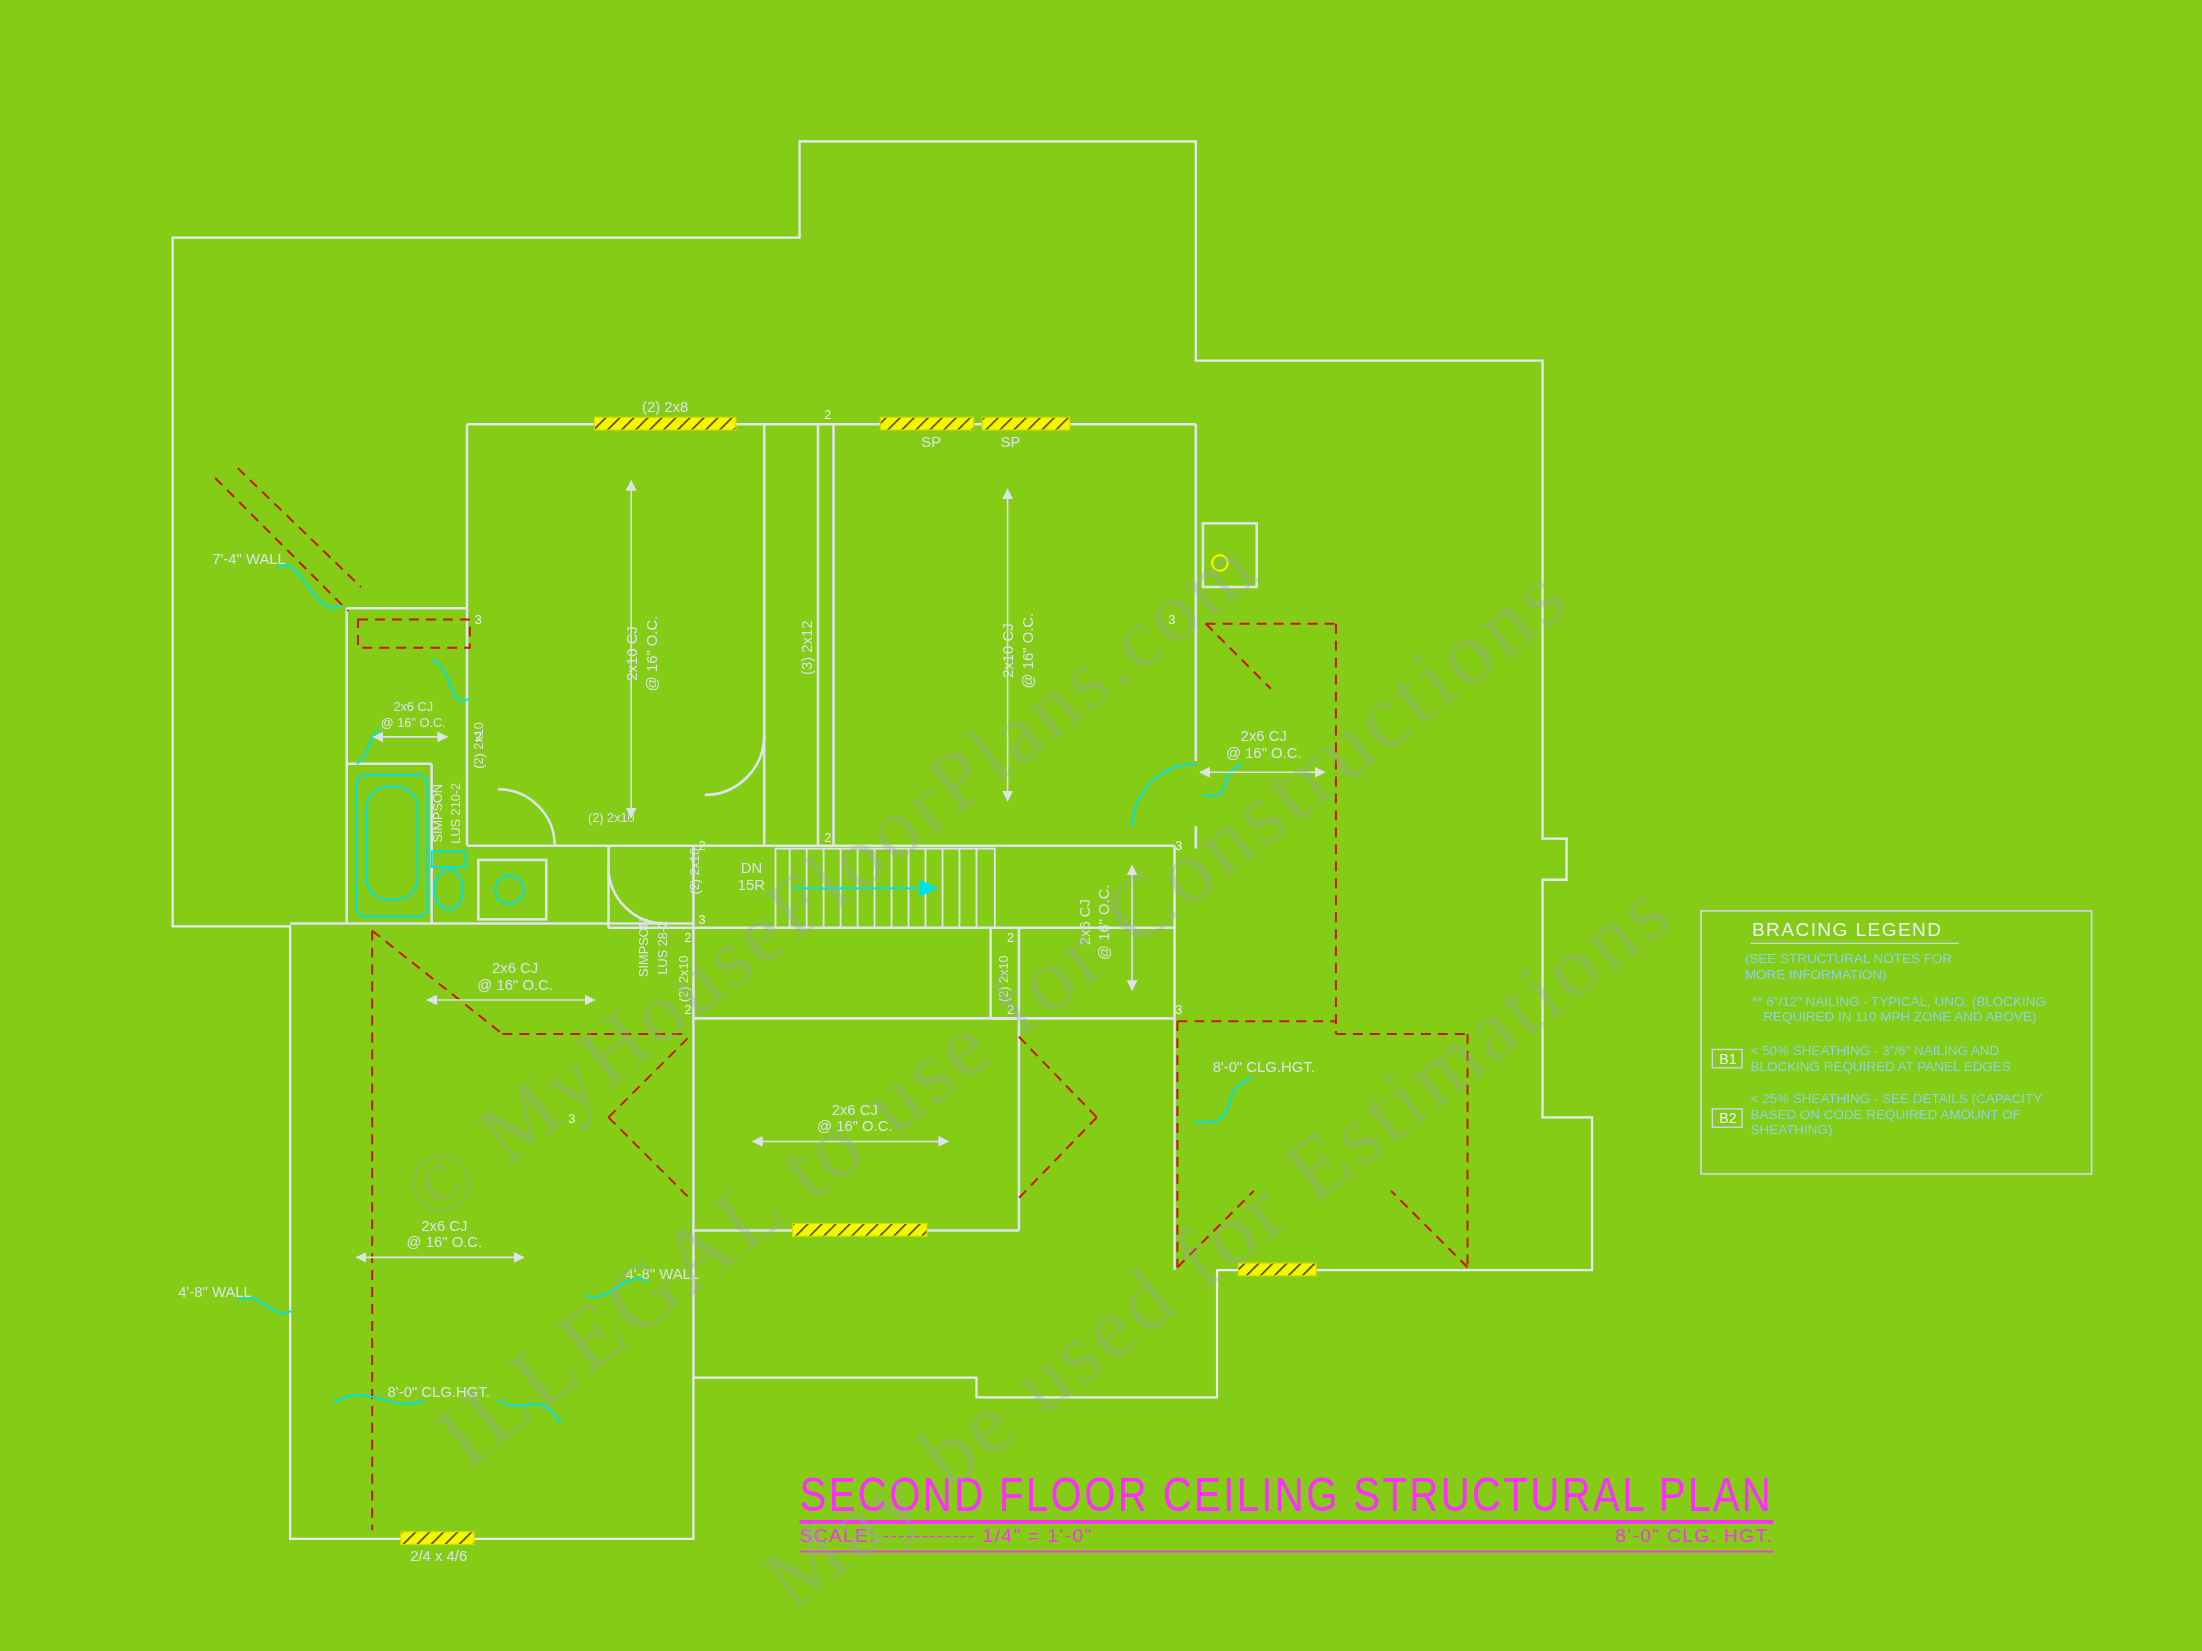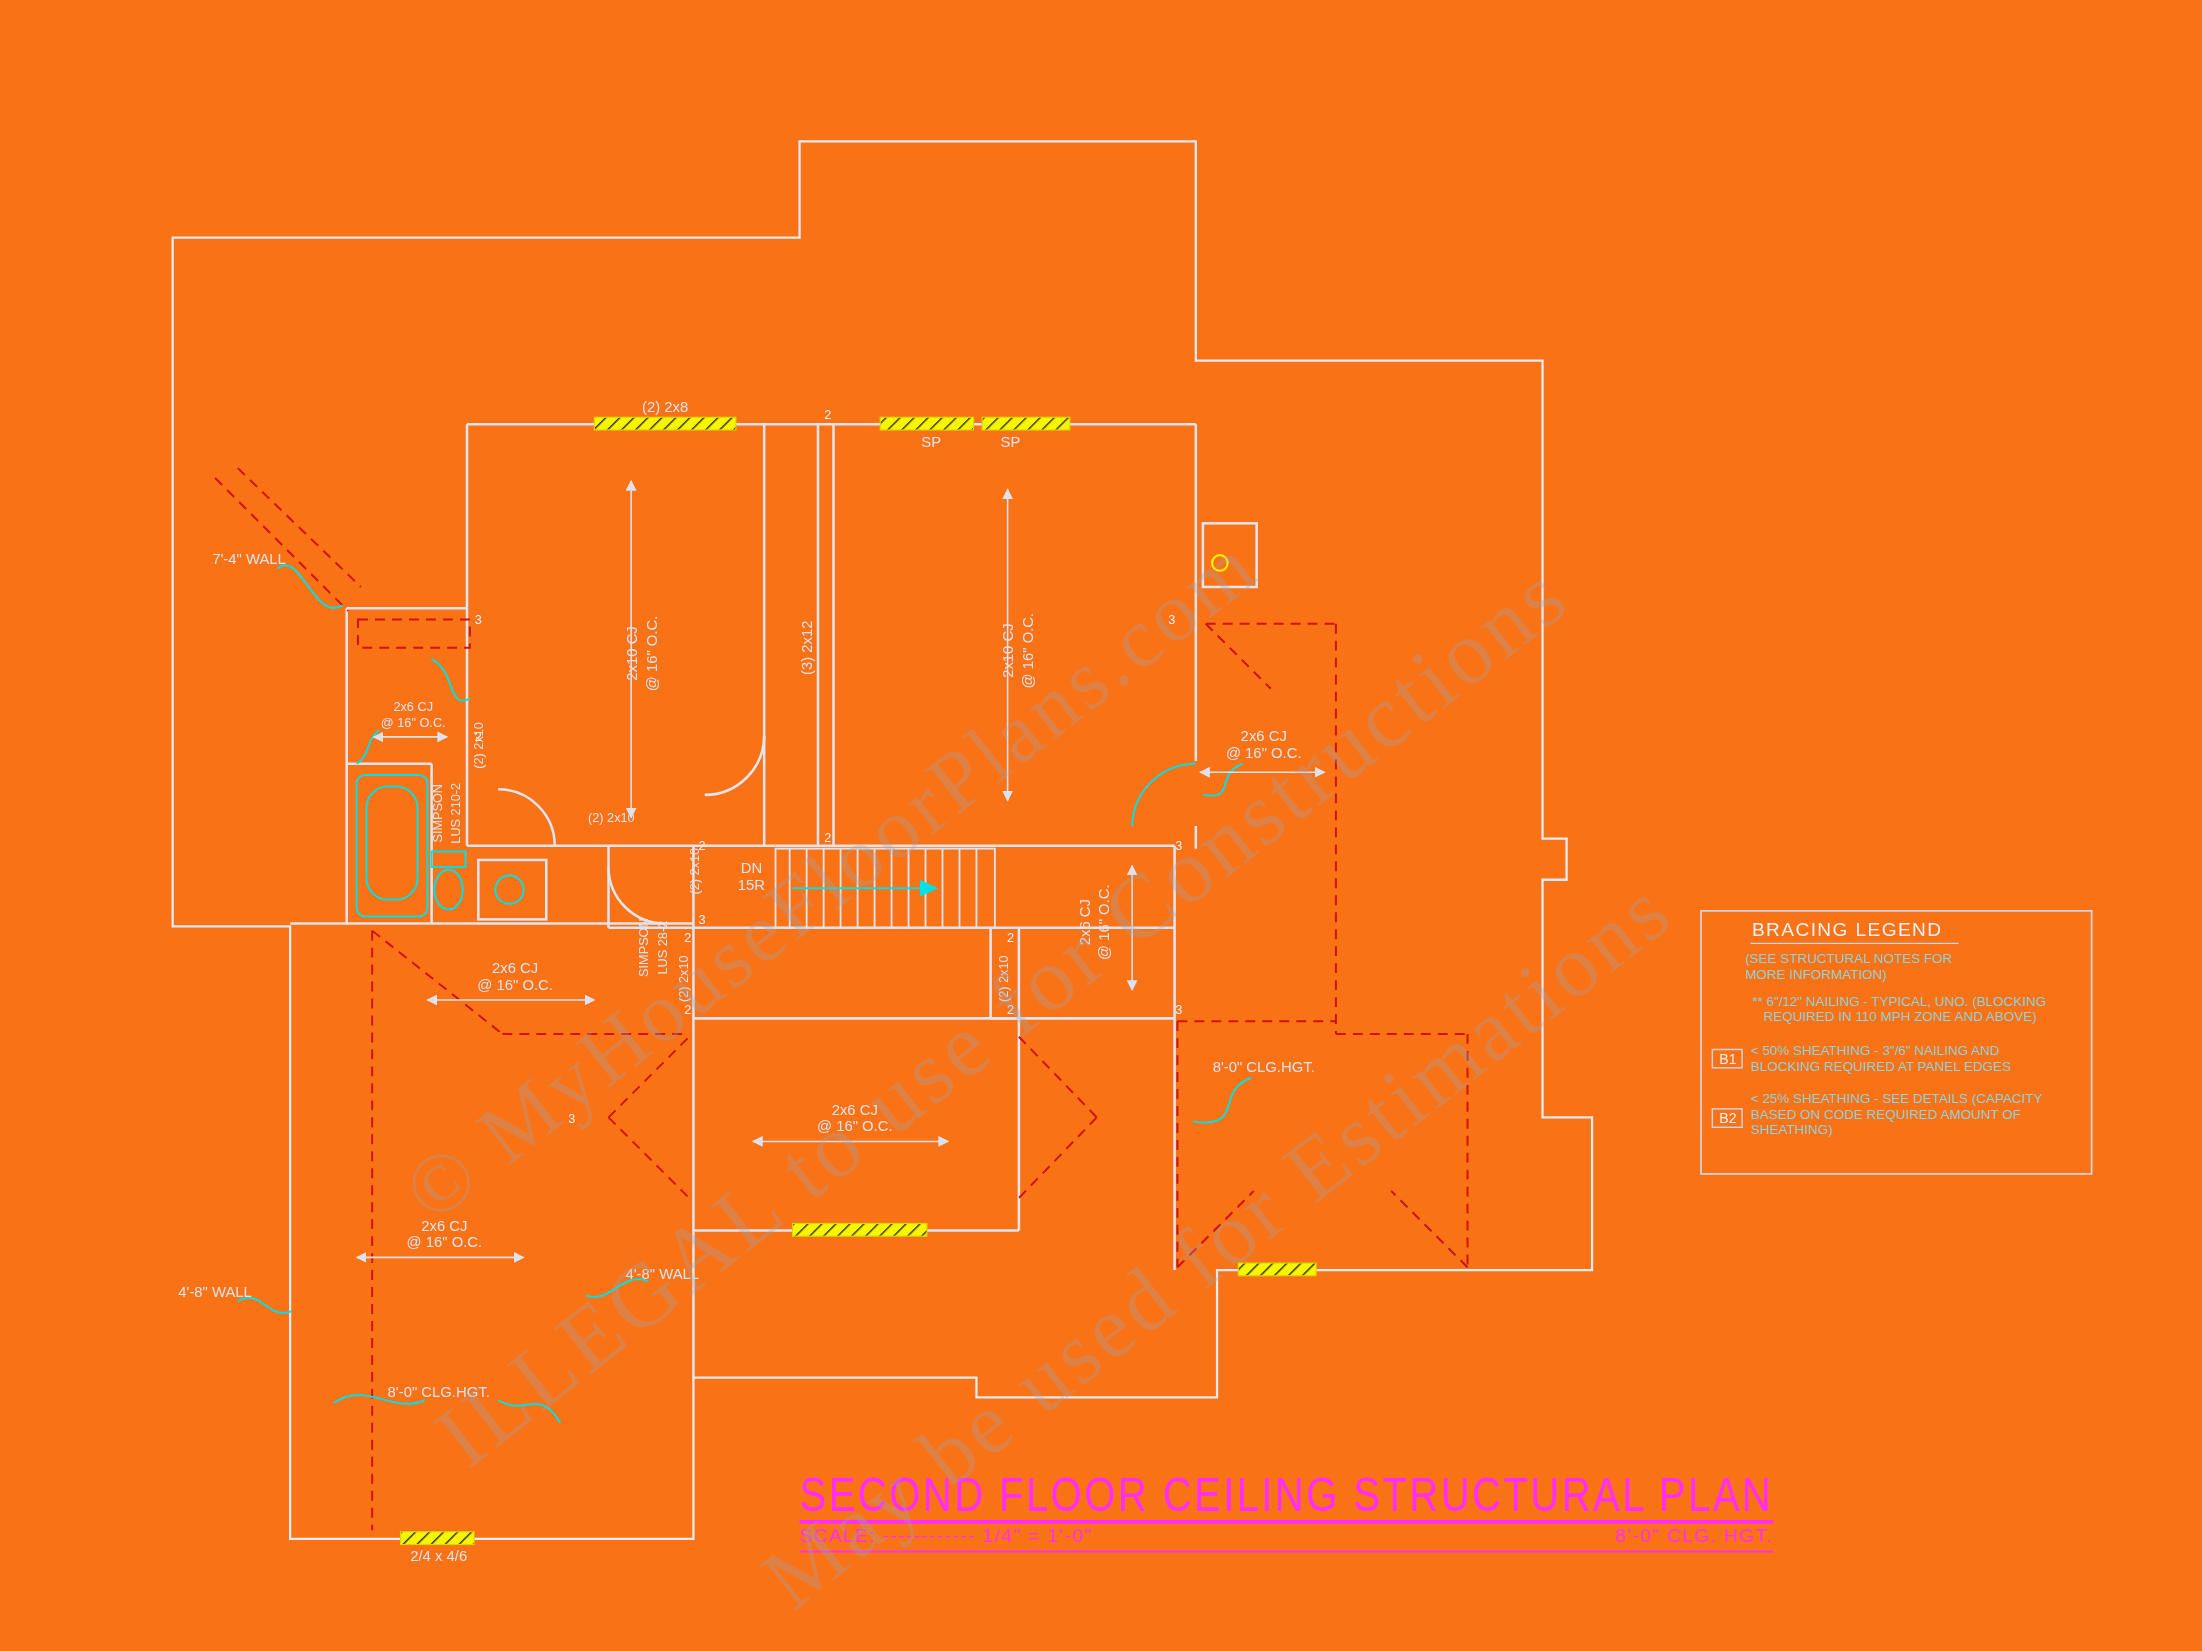--- a/index.html
+++ b/index.html
@@ -1,16 +1,16 @@
 <!DOCTYPE html>
 <html><head>
 <meta charset="utf-8">
 <style>
   html,body{margin:0;padding:0;background:#12172a;}
-  .screen{position:relative;width:2202px;height:1652px;background:#f97316;overflow:hidden;}
+  .screen{position:relative;width:2202px;height:1652px;background:#84cc16;overflow:hidden;}
   svg{display:block;width:2202px;height:1652px;}
   text{font-family:"Liberation Sans",sans-serif;fill:#dde2ee;}
   .lab{font-size:10.5px;}
   .sm{font-size:9px;}
   .num{font-size:9px;fill:#eef1f8;}
   .legT{font-size:13.5px;letter-spacing:1px;fill:#eef1f8;}
   .legS{font-size:9.5px;fill:#8fd3e0;}
   .legB{font-size:10px;fill:#eef1f8;}
   .ttl{font-size:34px;letter-spacing:2px;fill:#ff2bff;}
   .ttl2{font-size:13.5px;letter-spacing:1px;fill:#ff2bff;}

